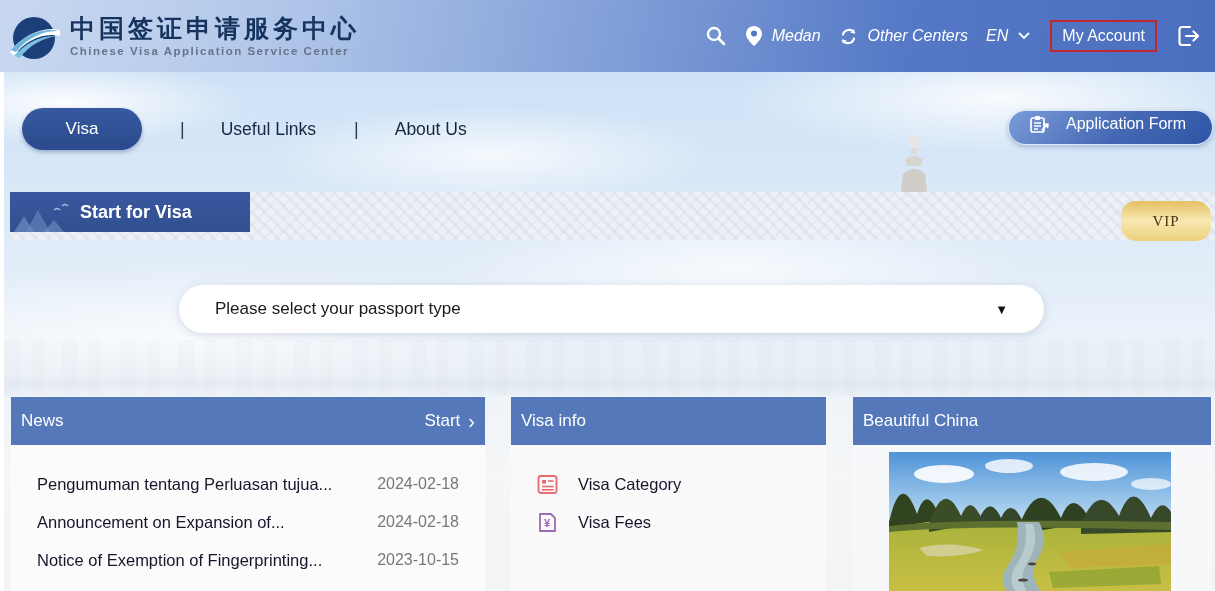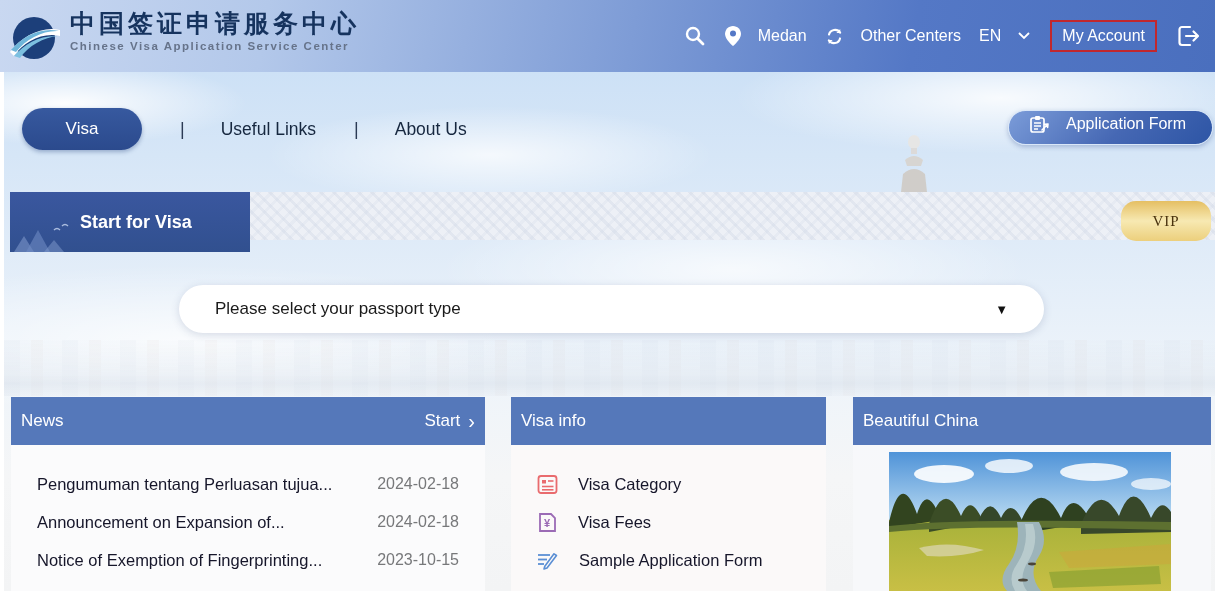--- a/index.html
+++ b/index.html
@@ -7,25 +7,25 @@
   body { font-family:"Liberation Sans", sans-serif; background:#fff; }
   .page { position:relative; width:1215px; height:591px; overflow:hidden; }
 
   
   .topbar {
     position:absolute; top:0; left:0; width:1215px; height:72px;
     background:linear-gradient(100deg,#c9d8f1 0%,#b3c8ea 22%,#7e9cd6 52%,#5478c6 75%,#4a6fbe 100%);
     display:flex; align-items:center; justify-content:space-between;
     padding:0 14px 0 8px;
   }
-  .logo { display:flex; gap:10px; cursor:pointer; }
+  .logo { display:flex; align-items:center; gap:10px; cursor:pointer; }
   .logo-zh { font-size:25px; font-weight:bold; color:#16335e; letter-spacing:4px; line-height:1.1; }
   .logo-en { font-size:11.5px; color:#66738a; letter-spacing:1.5px; font-weight:bold; margin-top:2px; }
   .topbar-right { display:flex; align-items:center; gap:18px; color:#fff; font-size:16px; }
-  .tb-item { display:flex; align-items:center; gap:17px; cursor:pointer; white-space:nowrap; }
+  .tb-item { display:flex; align-items:center; gap:10px; cursor:pointer; white-space:nowrap;font-style:italic; }
   .icon-btn { background:none; border:none; cursor:pointer; display:flex; align-items:center; }
   .account-box { border:2px solid #c1272d; padding:5px 10px; margin:0 2px; }
   .account-box a { color:#fff; text-decoration:none; font-size:16px; }
 
   
   .hero {
     position:absolute; top:72px; left:4px; width:1215px; height:519px;
     background:
       radial-gradient(ellipse 260px 60px at 5% 6%, rgba(255,255,255,.95), rgba(255,255,255,0) 70%),
       radial-gradient(ellipse 320px 70px at 40% 16%, rgba(255,255,255,.75), rgba(255,255,255,0) 70%),
@@ -60,21 +60,21 @@
 
   
   .strip {
     position:absolute; top:120px; left:6px; width:1209px; height:48px;
     background:
       repeating-linear-gradient(45deg, rgba(205,213,228,.35) 0 3px, rgba(255,255,255,0) 3px 9px),
       repeating-linear-gradient(-45deg, rgba(210,218,232,.25) 0 3px, rgba(255,255,255,0) 3px 9px),
       #edf0f6;
   }
   .start-banner {
-    position:absolute; top:0; left:0; width:240px; height:60px; cursor:pointer;
+    position:absolute; top:0; left:0; width:240px; height:40px; cursor:pointer;
     background:linear-gradient(180deg,#3a579f,#31508f);
     color:#fff; font-size:18px; font-weight:bold;
     display:flex; align-items:center; padding-left:70px; overflow:hidden;
   }
   .start-banner svg { position:absolute; left:4px; bottom:0; }
   .vip-btn {
     position:absolute; top:9px; right:8px; width:90px; height:40px;
     border:none; border-radius:15px; cursor:pointer;
     background:linear-gradient(180deg,#e5bf63 0%,#f7e9b2 50%,#eccf7c 100%);
     color:#4a330e; font-size:15px; letter-spacing:1px; font-family:"Liberation Serif",serif;
@@ -267,29 +267,20 @@
             <line x1="5" y1="15.8" x2="16.5" y2="15.8" stroke="#e96b6e" stroke-width="1.6"></line>
           </svg>
           <span class="vinfo-label">Visa Category</span>
         </div>
         <div class="vinfo-row">
           <svg width="21" height="21" viewBox="0 0 21 21">
             <path d="M3 2 h11 l4 4 v13 h-15 Z" fill="none" stroke="#9b6bb5" stroke-width="1.8"></path>
             <text x="10" y="15" text-anchor="middle" font-size="11" font-weight="bold" fill="#9b6bb5" font-family="'Liberation Sans',sans-serif">¥</text>
           </svg>
           <span class="vinfo-label">Visa Fees</span>
-        </div>
-        <div class="vinfo-row">
-          <svg width="22" height="21" viewBox="0 0 22 21">
-            <line x1="1" y1="5" x2="13" y2="5" stroke="#5b8fd4" stroke-width="1.8"></line>
-            <line x1="1" y1="9.5" x2="10" y2="9.5" stroke="#5b8fd4" stroke-width="1.8"></line>
-            <line x1="1" y1="14" x2="7" y2="14" stroke="#5b8fd4" stroke-width="1.8"></line>
-            <path d="M10 18 L19.5 5.5 L17 3.8 L7.8 16.2 L7 19 Z" fill="none" stroke="#5b8fd4" stroke-width="1.6" stroke-linejoin="round"></path>
-          </svg>
-          <span class="vinfo-label">Sample Application Form</span>
         </div>
       </div>
     </div>
 
     <div class="panel panel-bchina">
       <div class="phead">
         <span>Beautiful China</span>
       </div>
       <div class="pbody">
         <svg class="bc-photo" width="282" height="139" viewBox="0 0 282 139">

